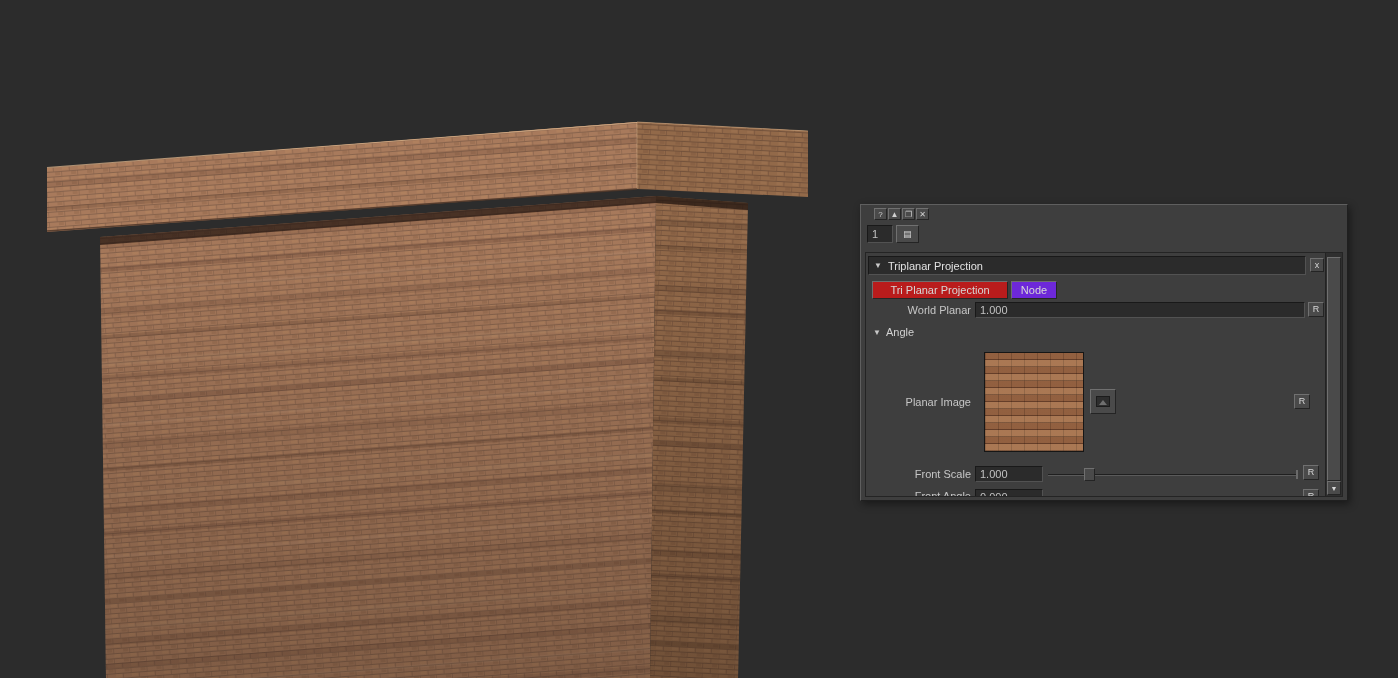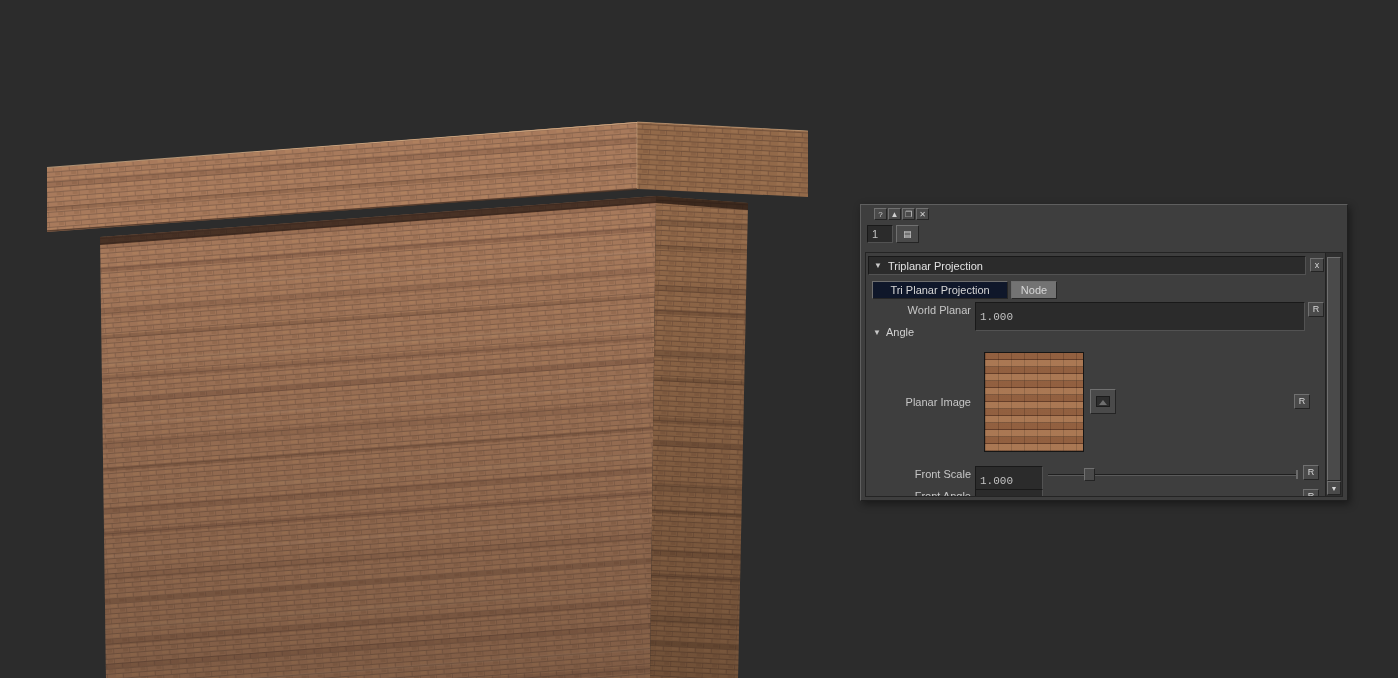--- a/index.html
+++ b/index.html
@@ -37,27 +37,27 @@
   .content { position:absolute; left:0; top:0; width:460px; height:243px; overflow:hidden; }
 
   .node-header-field { position:absolute; left:2px; top:3px; width:438px; height:19px;
                        display:flex; align-items:center; padding-left:5px; }
   .node-header-field .arrow { font-size:8px; color:#c8c8c8; margin-right:6px; cursor:pointer; }
   .node-header-field .node-title { color:#e2e2e2; }
   .node-x-btn { position:absolute; left:444px; top:5px; width:14px; height:14px; font-size:9px;
                 line-height:12px; text-align:center; cursor:pointer; }
 
   .tab { position:absolute; top:28px; height:18px; line-height:16px; text-align:center;
-         background:#0f172a; border:1px solid; border-color:#6e6e6e #262626 #262626 #6e6e6e;
+         background:#b91c1c; border:1px solid; border-color:#6e6e6e #262626 #262626 #6e6e6e;
          color:#d6d6d6; cursor:pointer; }
   .tab.t1 { left:6px; width:136px; }
-  .tab.t2 { left:145px; width:46px; background:#737373; }
+  .tab.t2 { left:145px; width:46px; background:#6d28d9; }
 
   .flabel { position:absolute; left:0; width:105px; text-align:right; color:#c6c6c6; }
-  .field  { position:absolute; height:29px; font-family:Liberation Mono, monospace; font-size:11px;
+  .field  { position:absolute; height:16px; font-family:Liberation Sans, sans-serif; font-size:11px;
             padding:0 4px; outline:none; }
   .rbtn   { position:absolute; width:16px; height:15px; font-size:9px; line-height:13px;
             text-align:center; cursor:pointer; }
 
   .section-hdr { position:absolute; left:7px; top:73px; display:flex; align-items:center; color:#d2d2d2; }
   .section-hdr .arrow { font-size:8px; margin-right:5px; color:#c8c8c8; cursor:pointer; }
 
   .thumb { position:absolute; left:118px; top:99px; width:100px; height:100px;
            border:1px solid #161616; cursor:pointer;
            background-color:#9d6b48;

